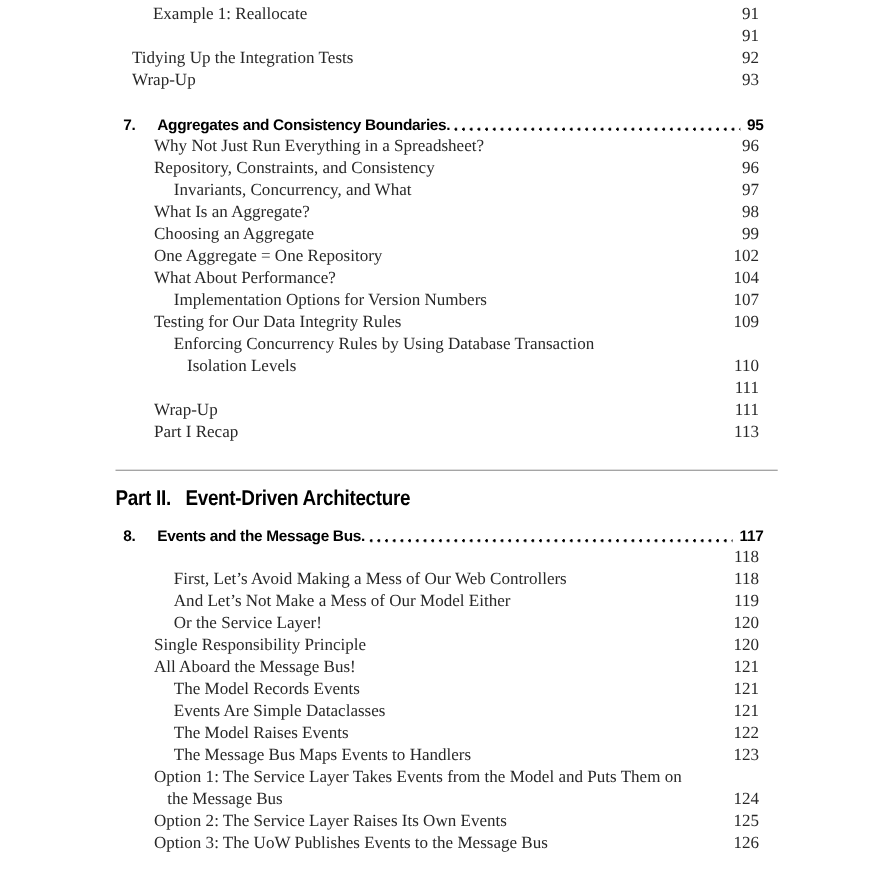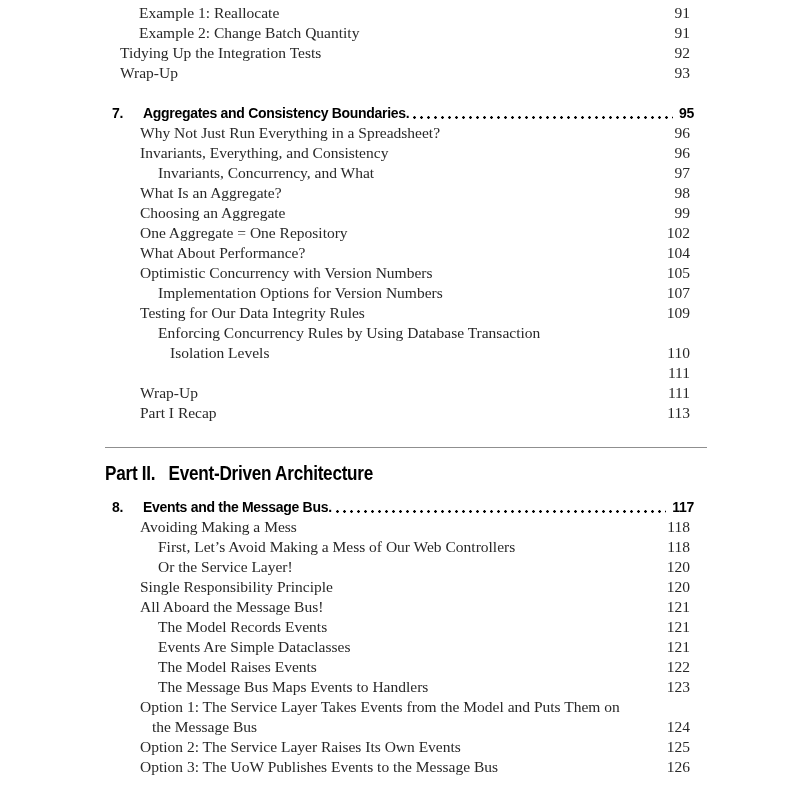--- a/index.html
+++ b/index.html
@@ -87,21 +87,20 @@
 <body>
 
 <div class="page">
   <div class="toc" id="toc">
       <div class="tsection narrow">
         <div class="entry level-2">
           <span class="elabel">Example 1: Reallocate</span>
           <span class="epage">91</span>
         </div>
         <div class="entry level-2">
-          <span class="elabel">Example 2: Change Batch Quantity</span>
           <span class="epage">91</span>
         </div>
         <div class="entry level-1">
           <span class="elabel">Tidying Up the Integration Tests</span>
           <span class="epage">92</span>
         </div>
         <div class="entry level-1">
           <span class="elabel">Wrap-Up</span>
           <span class="epage">93</span>
         </div>
@@ -111,21 +110,21 @@
           <span class="chapnum">7.</span>
           <span class="chaptitle">Aggregates and Consistency Boundaries.</span>
           <span class="leader"></span>
           <span class="chappage">95</span>
         </div>
         <div class="entry level-1">
           <span class="elabel">Why Not Just Run Everything in a Spreadsheet?</span>
           <span class="epage">96</span>
         </div>
         <div class="entry level-1">
-          <span class="elabel">Invariants, Everything, and Consistency</span>
+          <span class="elabel">Repository, Constraints, and Consistency</span>
           <span class="epage">96</span>
         </div>
         <div class="entry level-2">
           <span class="elabel">Invariants, Concurrency, and What</span>
           <span class="epage">97</span>
         </div>
         <div class="entry level-1">
           <span class="elabel">What Is an Aggregate?</span>
           <span class="epage">98</span>
         </div>
@@ -133,24 +132,20 @@
           <span class="elabel">Choosing an Aggregate</span>
           <span class="epage">99</span>
         </div>
         <div class="entry level-1">
           <span class="elabel">One Aggregate = One Repository</span>
           <span class="epage">102</span>
         </div>
         <div class="entry level-1">
           <span class="elabel">What About Performance?</span>
           <span class="epage">104</span>
-        </div>
-        <div class="entry level-1">
-          <span class="elabel">Optimistic Concurrency with Version Numbers</span>
-          <span class="epage">105</span>
         </div>
         <div class="entry level-2">
           <span class="elabel">Implementation Options for Version Numbers</span>
           <span class="epage">107</span>
         </div>
         <div class="entry level-1">
           <span class="elabel">Testing for Our Data Integrity Rules</span>
           <span class="epage">109</span>
         </div>
         <div class="entry level-2">
@@ -175,26 +170,29 @@
       <div class="divider"></div>
       <div class="part"><span class="part-label">Part II.</span><span class="part-title">Event-Driven Architecture</span></div>
       <div class="tsection chapter ch-after-part">
         <div class="chap">
           <span class="chapnum">8.</span>
           <span class="chaptitle">Events and the Message Bus.</span>
           <span class="leader"></span>
           <span class="chappage">117</span>
         </div>
         <div class="entry level-1">
-          <span class="elabel">Avoiding Making a Mess</span>
           <span class="epage">118</span>
         </div>
         <div class="entry level-2">
           <span class="elabel">First, Let’s Avoid Making a Mess of Our Web Controllers</span>
           <span class="epage">118</span>
+        </div>
+        <div class="entry level-2">
+          <span class="elabel">And Let’s Not Make a Mess of Our Model Either</span>
+          <span class="epage">119</span>
         </div>
         <div class="entry level-2">
           <span class="elabel">Or the Service Layer!</span>
           <span class="epage">120</span>
         </div>
         <div class="entry level-1">
           <span class="elabel">Single Responsibility Principle</span>
           <span class="epage">120</span>
         </div>
         <div class="entry level-1">

